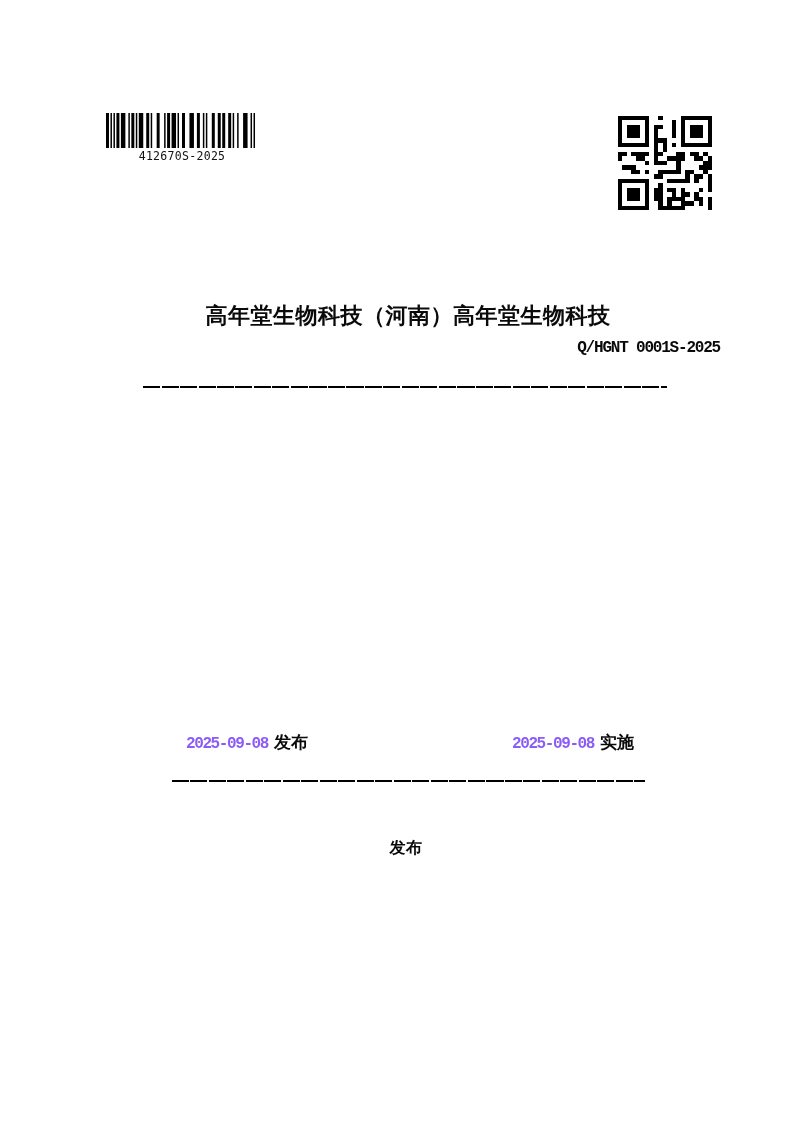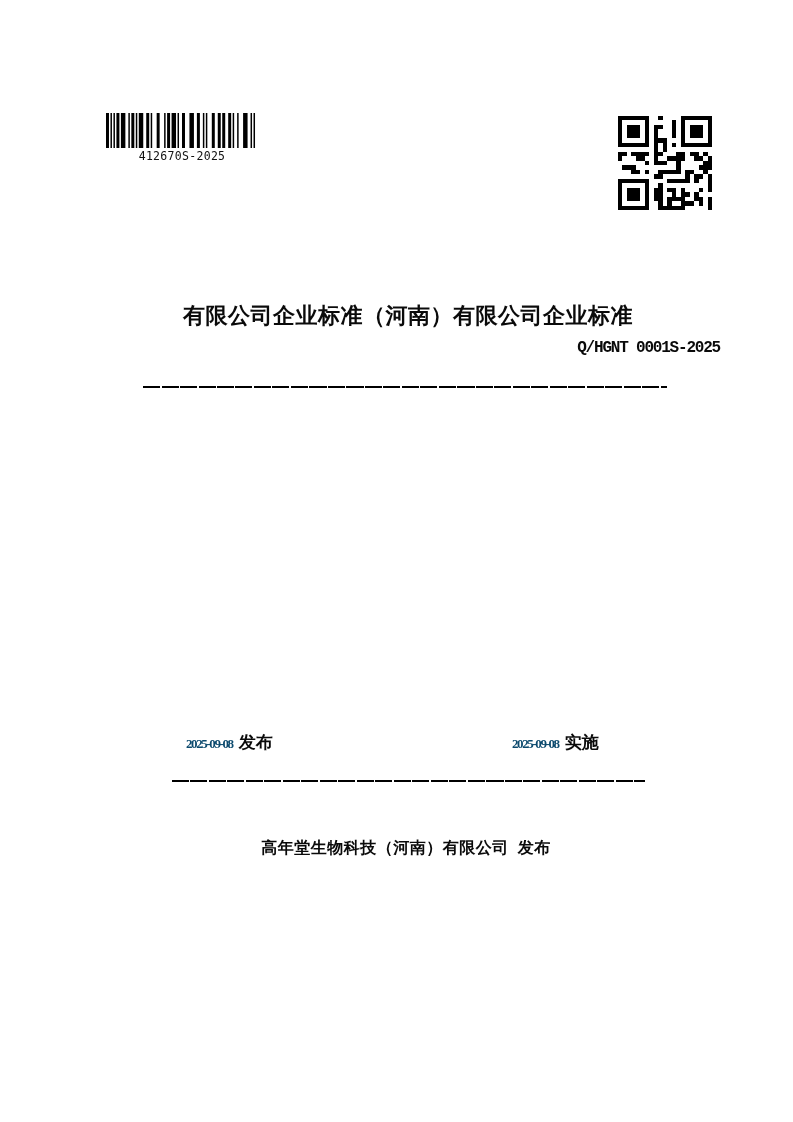--- a/index.html
+++ b/index.html
@@ -40,22 +40,22 @@
   
   .doc-title{
     position:absolute;top:494px;left:408px;transform:translateX(-50%);
     font-size:48px;font-weight:600;letter-spacing:0px;white-space:nowrap;color:#000;
   }
   
   .date-block{position:absolute;top:731px;display:inline-flex;align-items:baseline;gap:6px;white-space:nowrap;}
   .date-issue{left:186px;}
   .date-impl{left:512px;}
   .date-num{
-    font-family:Liberation Serif, serif;
-    font-size:13px;font-weight:700;letter-spacing:-1.4px;color:#0c4a6e;
+    font-family:Liberation Mono, monospace;
+    font-size:16px;font-weight:700;letter-spacing:-1.4px;color:#8b5cf6;
   }
   .date-label{font-size:17px;font-weight:600;color:#0a0a0a;}
   
   .footer-line{
     position:absolute;top:838px;left:406px;transform:translateX(-50%);
     display:inline-flex;align-items:baseline;gap:9px;
     font-size:16px;font-weight:700;letter-spacing:0.5px;white-space:nowrap;color:#0a0a0a;
   }
 </style>
 </head>
@@ -313,37 +313,36 @@
         <rect x="9" y="20" width="1" height="1" fill="#000000"></rect>
         <rect x="10" y="20" width="1" height="1" fill="#000000"></rect>
         <rect x="11" y="20" width="1" height="1" fill="#000000"></rect>
         <rect x="12" y="20" width="1" height="1" fill="#000000"></rect>
         <rect x="13" y="20" width="1" height="1" fill="#000000"></rect>
         <rect x="14" y="20" width="1" height="1" fill="#000000"></rect>
         <rect x="20" y="20" width="1" height="1" fill="#000000"></rect>
       </svg>
   </div>
 
-  <div class="org-line">有限公司企业标准（河南）有限公司企业标准</div>
+  <div class="org-line">高年堂生物科技（河南）高年堂生物科技</div>
 
   <div class="std-num">Q/HGNT 0001S-2025</div>
 
   <div class="rule rule-top"></div>
 
 
   <div class="date-block date-issue">
     <span class="date-num">2025-09-08</span>
     <span class="date-label">发布</span>
   </div>
 
   <div class="date-block date-impl">
     <span class="date-num">2025-09-08</span>
     <span class="date-label">实施</span>
   </div>
 
   <div class="rule rule-bottom"></div>
 
   <div class="footer-line">
-    <span>高年堂生物科技（河南）有限公司</span>
     <span>发布</span>
   </div>
 
 </div>
 
 </body></html>

